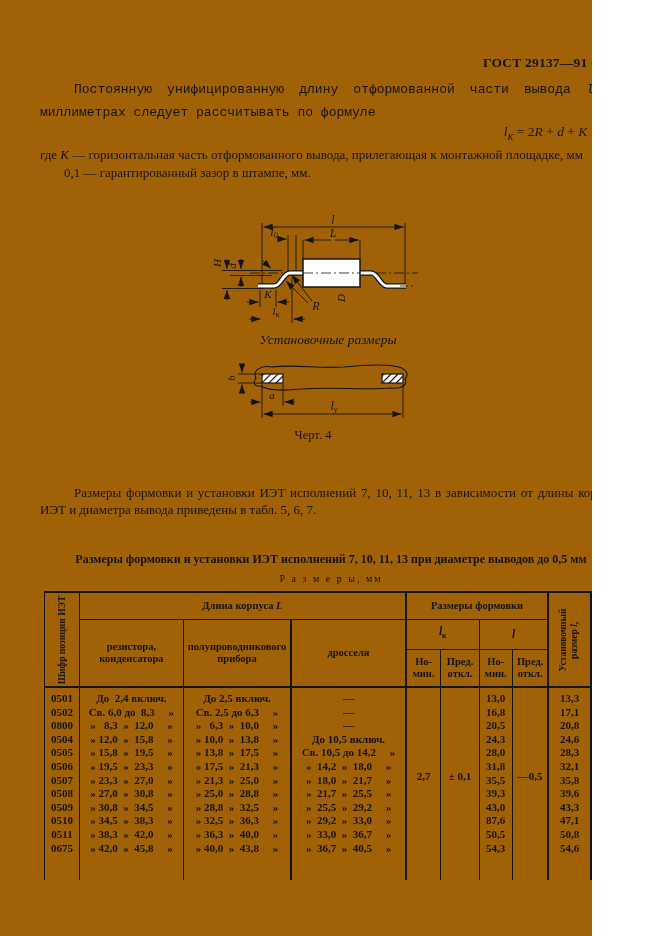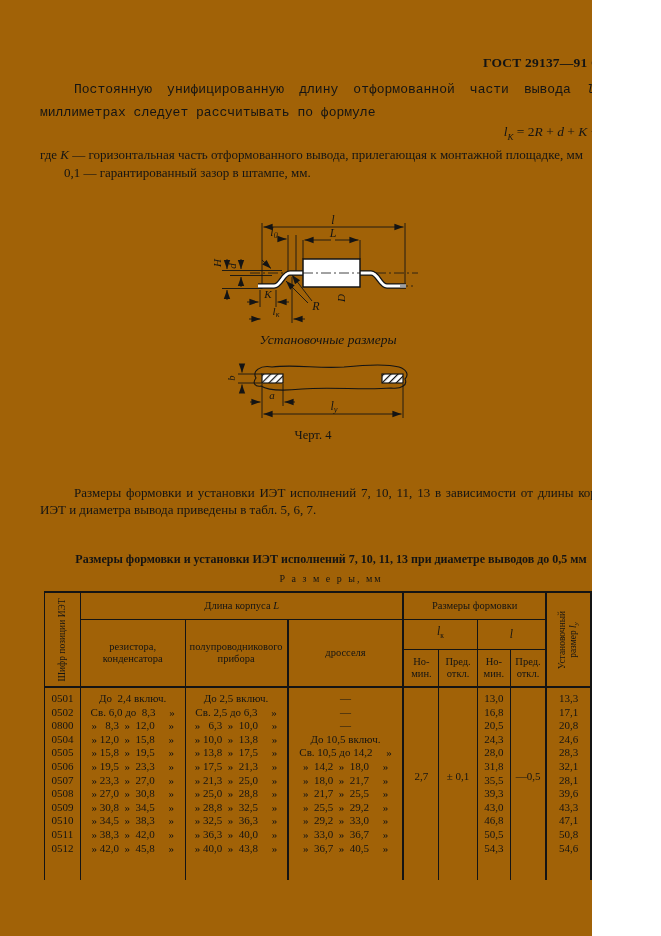--- a/index.html
+++ b/index.html
@@ -29,21 +29,21 @@
   .tbl-label{position:absolute;top:534px;left:40px;width:545px;text-align:right;
         font-size:11.5px;letter-spacing:3px;}
   .tbl-title{position:absolute;top:552px;left:40px;width:582px;text-align:center;
         font-size:12px;font-weight:bold;}
   .tbl-units{position:absolute;top:573px;left:40px;width:582px;text-align:center;
         font-size:10px;letter-spacing:2px;}
 
   table.t5{position:absolute;top:591px;left:44px;border-collapse:collapse;table-layout:fixed;
         font-size:11px;border-top:2.2px solid #141414;border-right:2.6px solid #141414;
         border-left:1.2px solid #141414;border-bottom:0;}
-  .t5 th,.t5 td{padding:4px;font-weight:normal;vertical-align:middle;text-align:center;}
+  .t5 th,.t5 td{padding:4px;font-weight:bold;vertical-align:middle;text-align:center;}
   .t5 thead th{font-size:10.5px;line-height:12px;}
   .bl1{border-left:1px solid #141414;}
   .bl2{border-left:1.6px solid #141414;}
   .bl3{border-left:2.2px solid #141414;}
   .bb1{border-bottom:1px solid #141414;}
   .bb3{border-bottom:2.2px solid #141414;}
   .h-r1{height:27px;}
   .h-r2{height:30px;}
   .h-r3{height:38px;}
   .rotcell{position:relative;}
@@ -234,21 +234,21 @@
             <div class="cell-line">0502</div>
             <div class="cell-line">0800</div>
             <div class="cell-line">0504</div>
             <div class="cell-line">0505</div>
             <div class="cell-line">0506</div>
             <div class="cell-line">0507</div>
             <div class="cell-line">0508</div>
             <div class="cell-line">0509</div>
             <div class="cell-line">0510</div>
             <div class="cell-line">0511</div>
-            <div class="cell-line">0512</div>
+            <div class="cell-line">0675</div>
           </td>
         <td class="bl1 body-pad">
             <div class="cell-line">До  2,4 включ.</div>
             <div class="cell-line">Св. 6,0 до  8,3     »</div>
             <div class="cell-line">»   8,3  »  12,0     »</div>
             <div class="cell-line">» 12,0  »  15,8     »</div>
             <div class="cell-line">» 15,8  »  19,5     »</div>
             <div class="cell-line">» 19,5  »  23,3     »</div>
             <div class="cell-line">» 23,3  »  27,0     »</div>
             <div class="cell-line">» 27,0  »  30,8     »</div>
@@ -294,35 +294,35 @@
         <td class="bl1 body-pad">
             <div class="cell-line">13,0</div>
             <div class="cell-line">16,8</div>
             <div class="cell-line">20,5</div>
             <div class="cell-line">24,3</div>
             <div class="cell-line">28,0</div>
             <div class="cell-line">31,8</div>
             <div class="cell-line">35,5</div>
             <div class="cell-line">39,3</div>
             <div class="cell-line">43,0</div>
-            <div class="cell-line">46,8</div>
+            <div class="cell-line">87,6</div>
             <div class="cell-line">50,5</div>
             <div class="cell-line">54,3</div>
           </td>
         <td class="bl1">
             <div class="spanv">—0,5</div>
           </td>
         <td class="bl3 body-pad">
             <div class="cell-line">13,3</div>
             <div class="cell-line">17,1</div>
             <div class="cell-line">20,8</div>
             <div class="cell-line">24,6</div>
             <div class="cell-line">28,3</div>
             <div class="cell-line">32,1</div>
-            <div class="cell-line">28,1</div>
+            <div class="cell-line">35,8</div>
             <div class="cell-line">39,6</div>
             <div class="cell-line">43,3</div>
             <div class="cell-line">47,1</div>
             <div class="cell-line">50,8</div>
             <div class="cell-line">54,6</div>
           </td>
       </tr>
     </tbody>
   </table>
 

